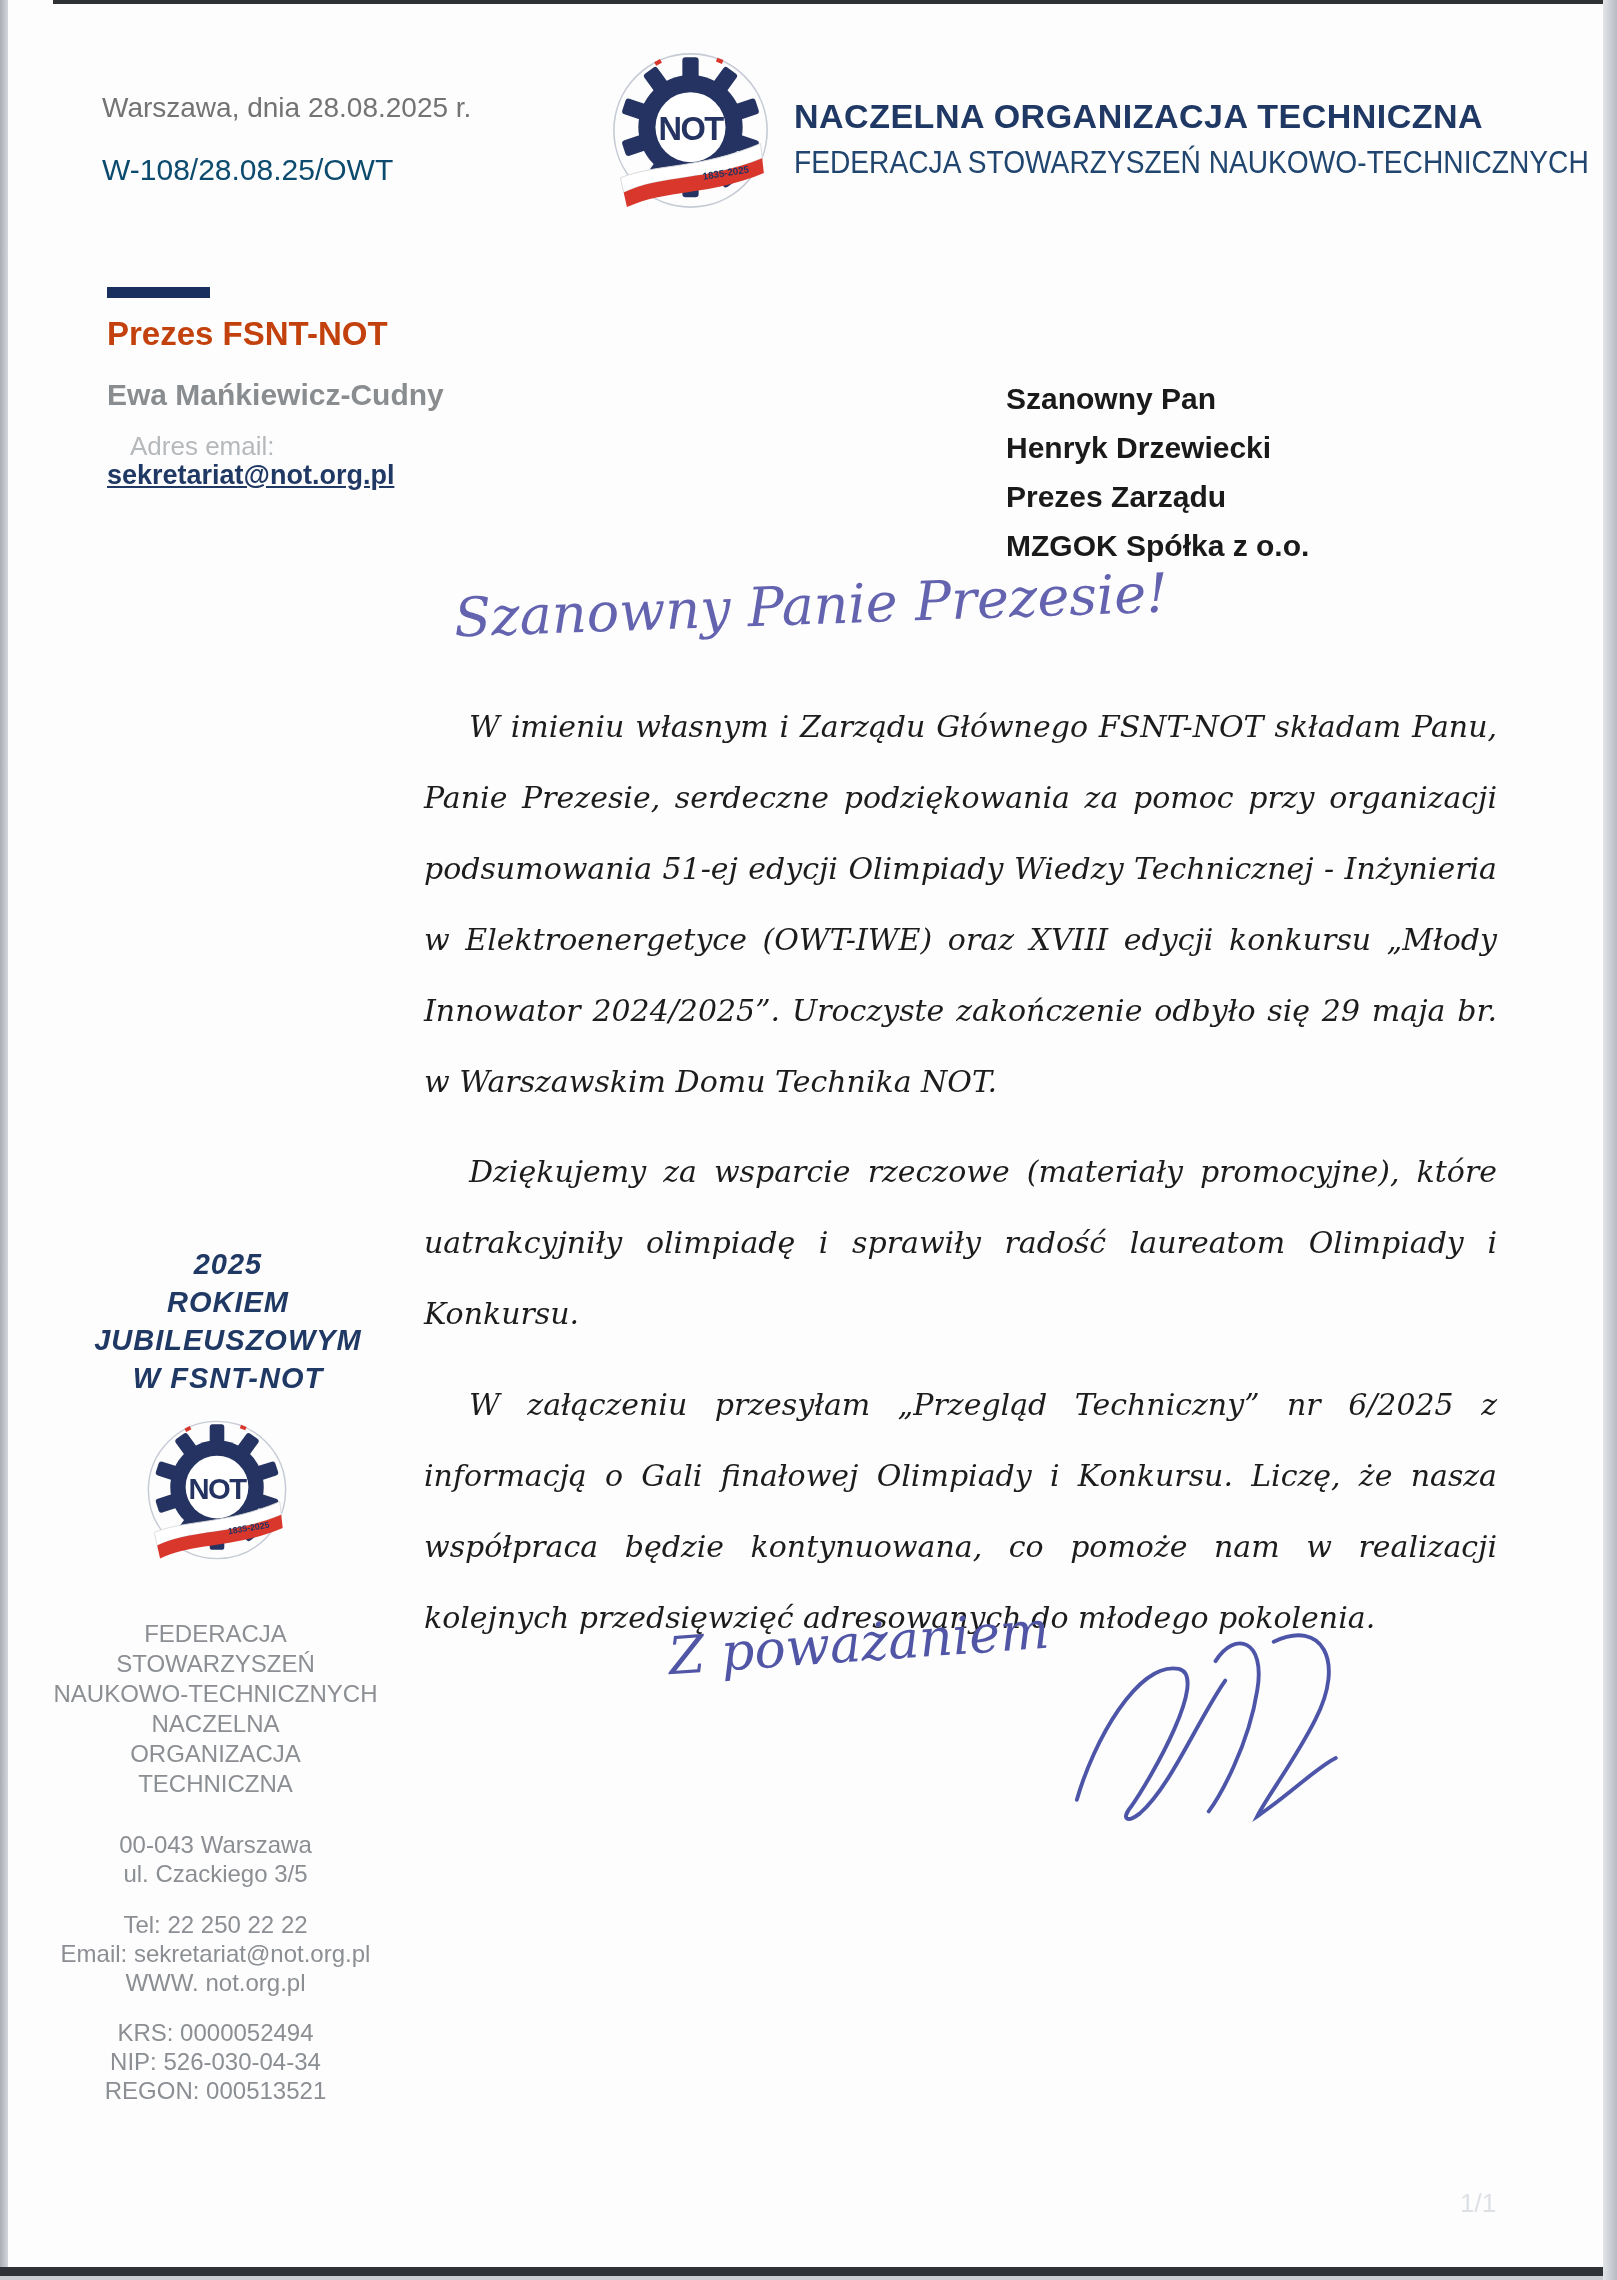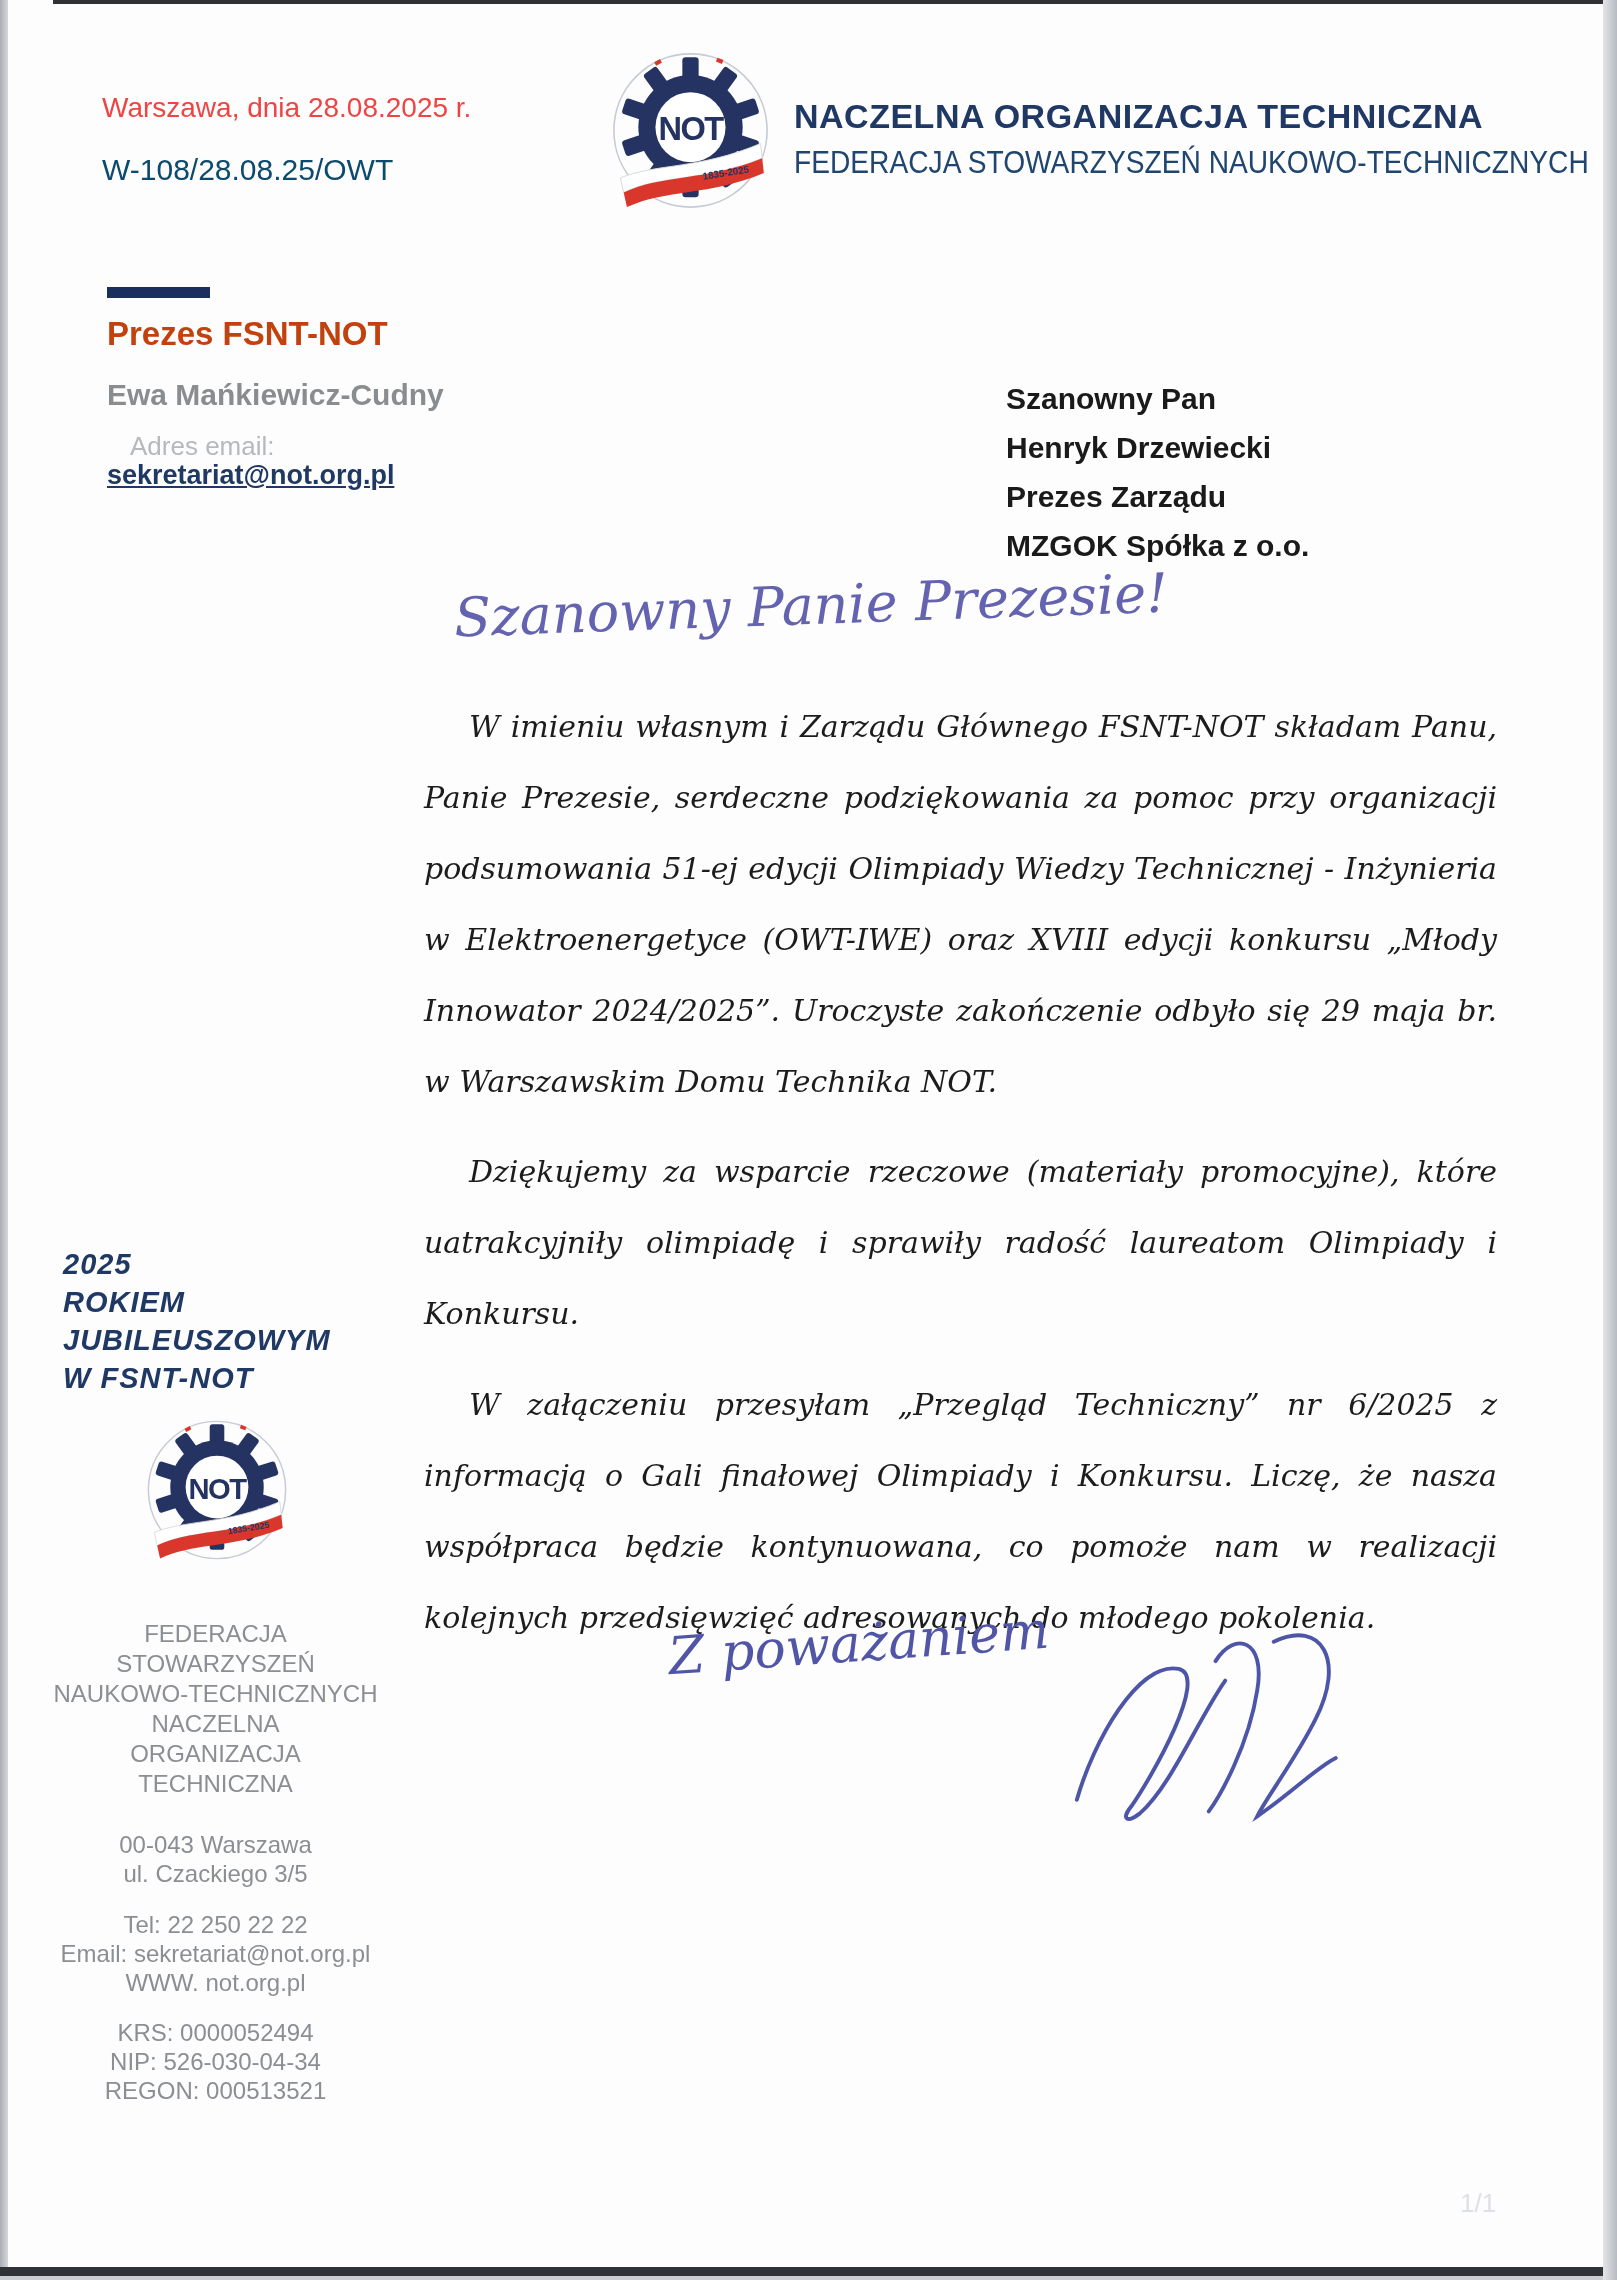--- a/index.html
+++ b/index.html
@@ -6,21 +6,21 @@
   .stage{position:relative;width:1618px;height:2280px;background:#fdfdfd;overflow:hidden;
          font-family:"Liberation Sans",sans-serif;}
   .abs{position:absolute;}
   
   .edge-top{left:53px;top:0;width:1564px;height:3.9px;background:#2e3235;}
   .edge-left{left:0;top:0;width:7.8px;height:2280px;background:linear-gradient(90deg,#a9adb4,#d4d7db);}
   .edge-right{left:1603px;top:0;width:14.6px;height:2280px;background:linear-gradient(90deg,#e3e5e8,#b4b8bf);}
   .edge-bottom{left:0;top:2267px;width:1603px;height:8.7px;background:#2f3337;}
   .edge-bottom-shadow{left:0;top:2276px;width:1603px;height:4.9px;background:#caced3;}
   
-  .date-line{left:102px;top:92px;font-size:28px;color:#ef4444;}
+  .date-line{left:102px;top:92px;font-size:28px;color:#737373;}
   .ref-line{left:102px;top:153px;font-size:30px;color:#0c4a6e;}
   .org-name{left:794px;top:97px;font-size:34px;font-weight:bold;color:#1f3864;letter-spacing:0.5px;}
   .org-sub{left:794px;top:144px;font-size:32px;color:#20456f;transform:scaleX(.88);transform-origin:left top;white-space:nowrap;}
   
   .sender-bar{left:107px;top:287px;width:103px;height:10.7px;background:#1b2f5e;}
   .sender-title{left:107px;top:315px;font-size:33px;font-weight:bold;color:#c2410c;}
   .sender-name{left:107px;top:378px;font-size:30px;font-weight:bold;color:#8a8d90;}
   .sender-email-label{left:107px;top:431px;font-size:26px;color:#b6b9bc;margin-left:23px;}
   .sender-email{left:107px;top:460px;font-size:27px;font-weight:bold;color:#1f3864;text-decoration:underline;}
   
@@ -28,21 +28,21 @@
   
   .greeting{left:454px;top:574px;font-family:"DejaVu Serif",cursive,serif;font-style:italic;
             font-size:54px;color:#6463b0;transform:rotate(-2deg);white-space:nowrap;}
   .closing{left:668px;top:1613px;font-family:"DejaVu Serif",cursive,serif;font-style:italic;
            font-size:52px;color:#5055a6;transform:rotate(-4deg);white-space:nowrap;}
   
   .body-text{left:424px;top:691px;width:1073px;font-family:"DejaVu Serif",serif;font-style:italic;
              font-size:30px;line-height:71px;color:#1c1c1c;text-align:justify;}
   .body-text p{margin:0 0 19.4px 0;text-indent:45px;}
   
-  .jubilee{left:63px;top:1245px;width:330px;font-size:29px;font-weight:bold;
+  .jubilee{left:63px;top:1245px;width:330px;text-align:center;font-size:29px;font-weight:bold;
            font-style:italic;color:#1f3864;line-height:38px;letter-spacing:1px;}
   
   .side{width:353px;left:39px;text-align:center;color:#8b8e92;font-size:24px;line-height:30px;}
   .side-org{top:1619px;}
   .side-addr{top:1830px;line-height:29px;}
   .side-contact{top:1910px;line-height:29px;}
   .side-registry{top:2018px;line-height:29px;}
   .page-num{left:1460px;top:2188px;font-size:26px;color:#dde0e5;}
   .logo-big{left:609px;top:49px;width:163px;height:163px;}
   .logo-small{left:144px;top:1417px;width:146px;height:146px;}

